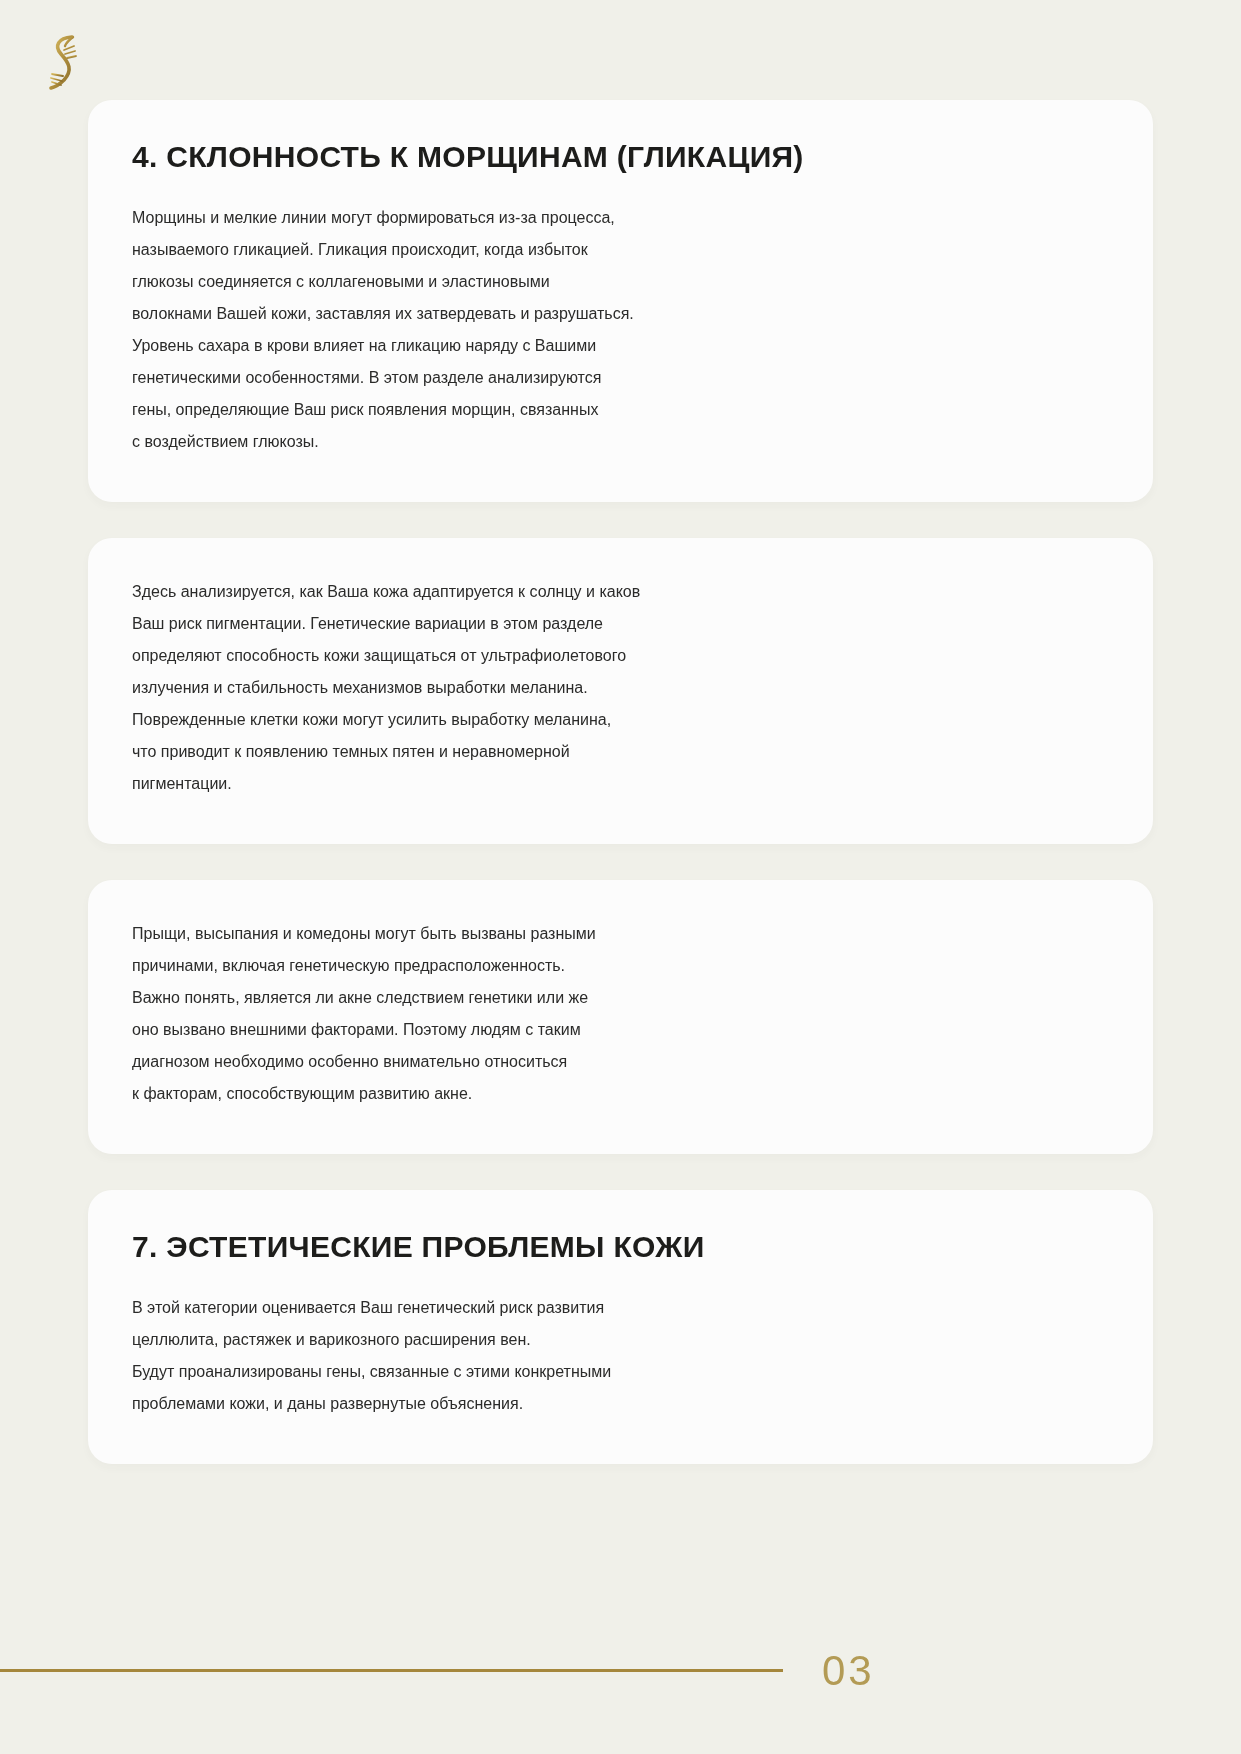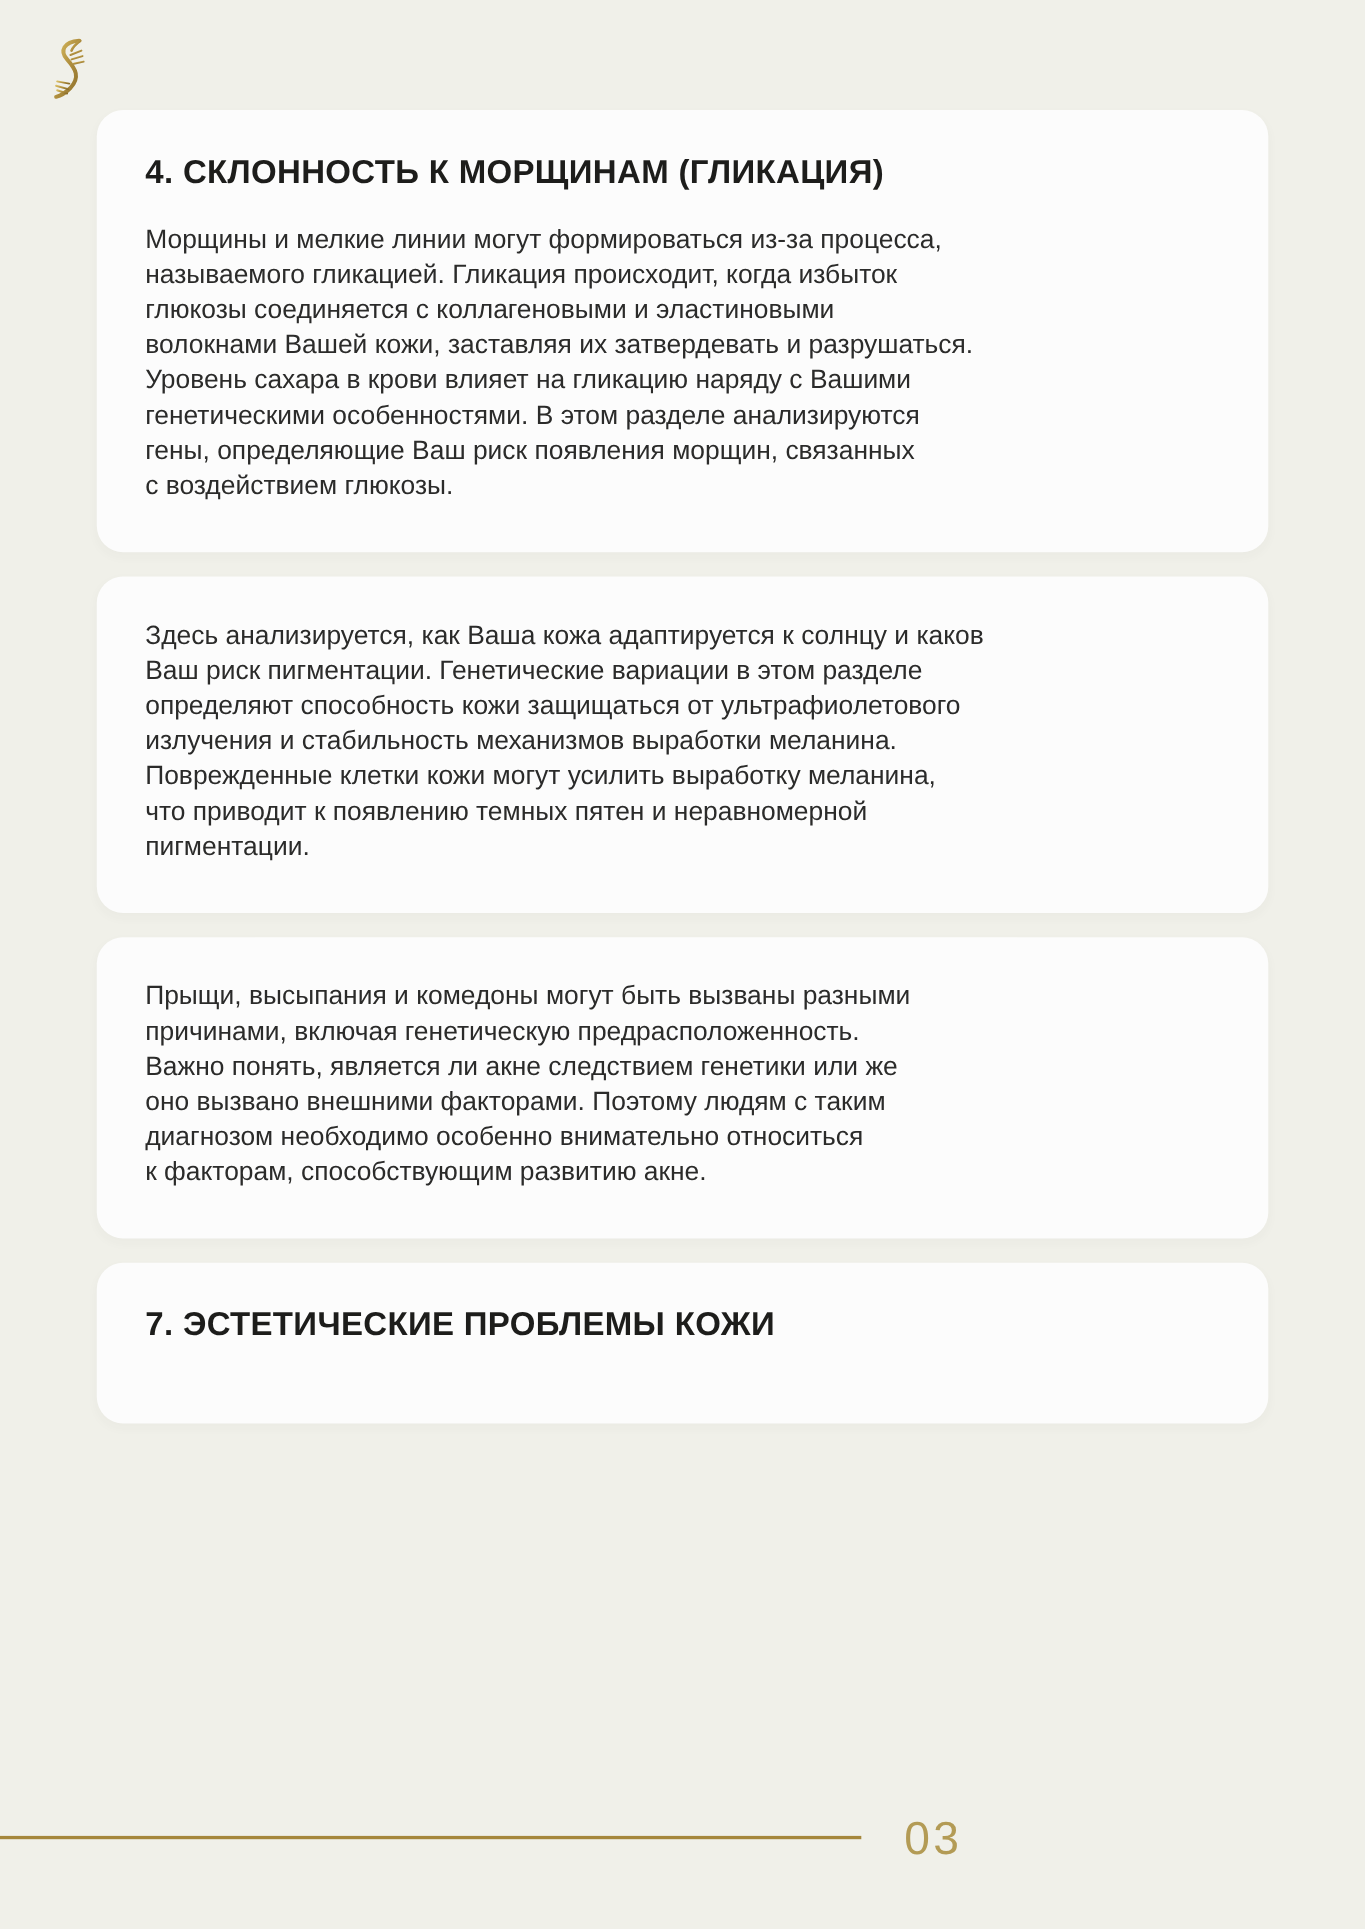--- a/index.html
+++ b/index.html
@@ -24,35 +24,35 @@
   .cards {
     position: absolute;
     left: 88px;
     top: 100px;
     width: 1065px;
   }
   .card {
     background: #fcfcfc;
     border-radius: 24px;
     padding: 38px 46px 44px 44px;
-    margin-bottom: 22px;
+    margin-bottom: 36px;
     box-shadow: 0 4px 10px rgba(60,60,50,0.03);
     box-sizing: border-box;
   }
   .card h2 {
     margin: 0 0 26px 0;
     font-size: 30px;
     line-height: 38px;
     font-weight: 700;
     color: #1d1d1b;
     letter-spacing: 0.3px;
   }
   .card p {
     margin: 0;
-    font-size: 24px;
+    font-size: 16px;
     line-height: 32px;
     color: #2b2b2a;
     white-space: pre-line;
   }
   .footer-line {
     position: absolute;
     left: 0;
     top: 1669px;
     width: 783px;
     height: 3px;
@@ -121,17 +121,21 @@
     <p>Прыщи, высыпания и комедоны могут быть вызваны разными
 причинами, включая генетическую предрасположенность.
 Важно понять, является ли акне следствием генетики или же
 оно вызвано внешними факторами. Поэтому людям с таким
 диагнозом необходимо особенно внимательно относиться
 к факторам, способствующим развитию акне.</p>
   </section>
 
   <section class="card">
     <h2>7. ЭСТЕТИЧЕСКИЕ ПРОБЛЕМЫ КОЖИ</h2>
+    <p>В этой категории оценивается Ваш генетический риск развития
+целлюлита, растяжек и варикозного расширения вен.
+Будут проанализированы гены, связанные с этими конкретными
+проблемами кожи, и даны развернутые объяснения.</p>
   </section>
 </main>
 
 <div class="footer-line"></div>
 <span class="page-number">03</span>
 
 </body></html>

